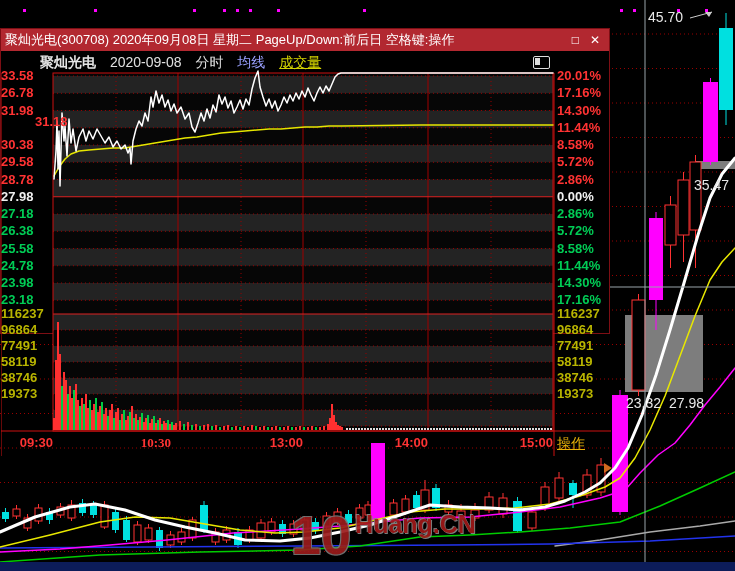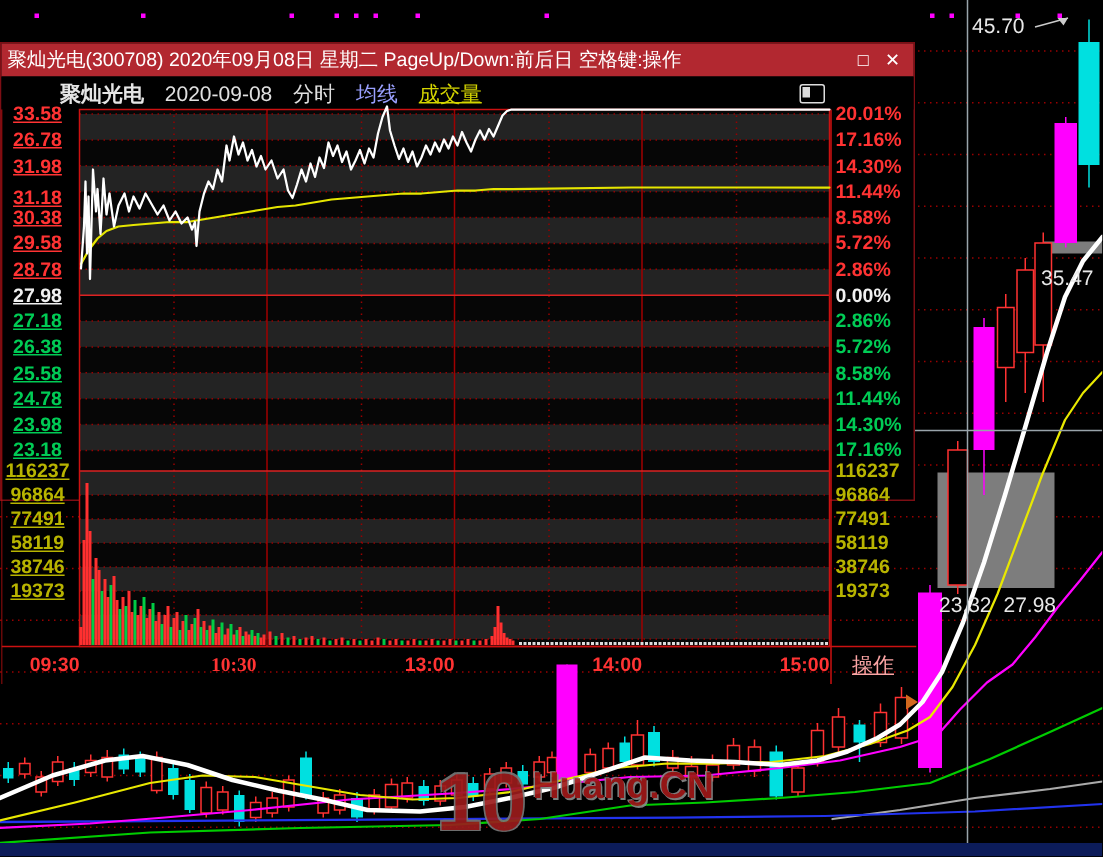--- a/index.html
+++ b/index.html
@@ -18,26 +18,26 @@
              font-size:14px;line-height:22px;white-space:nowrap;}
   #subheader span{margin-right:10px;}
   #sh-stock{color:#e5e5e5;margin-left:39px;font-weight:700;}
   #sh-date,#sh-fenshi{color:#e0e0e0;}
   #sh-junxian{color:#9aa0ff;}
   #sh-vol{color:#d4d400;text-decoration:underline;}
   #restore-icon{position:absolute;left:532px;top:5px;width:15px;height:11px;border:1px solid #ddd;
                 border-radius:2px;margin:0!important;}
   #restore-icon span{position:absolute;left:1px;top:1px;width:5px;height:7px;background:#ddd;}
   .axlbl{position:absolute;font-size:13px;font-weight:700;height:16px;line-height:16px;}
-  .axL{left:0;width:48px;text-align:center;text-decoration:underline;}
+  .axL{left:0;width:48px;text-align:left;}
   .axR{left:556px;width:52px;text-align:left;}
   .c-red{color:#ff3333;} .c-grn{color:#00cc55;} .c-wht{color:#f0f0f0;} .c-yel{color:#b8b400;}
   .tlbl{position:absolute;top:406px;width:58px;text-align:right;color:#ff3333;
         font-size:13px;font-weight:700;}
-  #corner-op{position:absolute;left:556px;top:406px;width:50px;text-align:center;color:#fca5a5;
+  #corner-op{position:absolute;left:556px;top:406px;width:50px;text-align:left;color:#eab308;
              font-size:14px;cursor:pointer;text-decoration:underline;}
   
   #watermark{position:absolute;left:291px;top:510px;z-index:2;display:flex;align-items:flex-start;opacity:.92;}
   #wm-10{font-size:54px;font-weight:700;color:#9b1c1c;line-height:50px;
          text-shadow:1px 1px 0 #777,-1px -1px 0 #777,1px -1px 0 #777,-1px 1px 0 #777;}
   #wm-col{margin-left:4px;}
   #wm-shw{display:block;font-size:29px;font-weight:700;letter-spacing:5px;color:rgba(170,170,170,.85);
           text-shadow:1px 1px 0 #444;}
   #wm-huang{display:block;font-size:25px;font-weight:700;color:#a01818;
             text-shadow:1px 1px 0 #888,-1px -1px 0 #888;}
@@ -462,21 +462,21 @@
         <rect x="543" y="399" width="2" height="2" fill="#dddddd"></rect>
         <rect x="546" y="399" width="2" height="2" fill="#dddddd"></rect>
         <rect x="549" y="399" width="2" height="2" fill="#dddddd"></rect>
         <polyline points="53,147 58,138 64,130 70,125 78,122 88,121 100,120 112,119 124,119 136,117 148,115 160,113 172,111 184,109 196,108 208,106 220,104 232,103 244,102 256,101 268,100 280,100 292,99 304,98 316,98 328,97 340,97 420,96 552,96" fill="none" stroke="#e6e600" stroke-width="1.5" stroke-linejoin="round" stroke-linecap="round"></polyline>
         <polyline points="53,150 55,122 56,92 57,140 58,102 59,157 61,84 63,112 64,97 66,127 68,90 70,114 72,100 75,122 78,108 82,100 85,112 88,102 92,110 96,100 100,107 104,114 108,108 112,118 116,112 120,120 124,116 127,124 129,119 130,135 132,112 135,100 138,92 141,97 144,84 147,92 150,68 152,78 155,62 158,74 161,66 164,78 167,71 170,82 173,75 176,84 180,78 184,90 188,84 191,98 194,103 197,94 200,84 203,92 206,80 209,89 212,76 215,83 218,66 221,75 224,68 227,79 230,72 233,84 236,78 239,71 242,80 245,70 248,76 251,60 254,49 257,42 259,58 262,68 265,77 268,70 271,79 274,72 277,82 280,76 283,68 286,74 289,66 292,72 295,64 298,70 301,62 304,68 307,59 310,66 313,72 316,64 319,58 322,64 325,57 328,62 331,55 334,48 337,45 340,44 552,44" fill="none" stroke="#ffffff" stroke-width="1.5" stroke-linejoin="round" stroke-linecap="round"></polyline>
       </svg>
     <div id="left-labels">
         <div class="axlbl axL c-red" style="top: 39px;">33.58</div>
         <div class="axlbl axL c-red" style="top: 56.25px;">26.78</div>
         <div class="axlbl axL c-red" style="top: 73.5px;">31.98</div>
-        <div class="axlbl axL c-red" style="top: 95px;">31.18</div>
+        <div class="axlbl axL c-red" style="top: 85px; margin-left: 34px;">31.18</div>
         <div class="axlbl axL c-red" style="top: 108px;">30.38</div>
         <div class="axlbl axL c-red" style="top: 125.25px;">29.58</div>
         <div class="axlbl axL c-red" style="top: 142.5px;">28.78</div>
         <div class="axlbl axL c-wht" style="top: 159.75px;">27.98</div>
         <div class="axlbl axL c-grn" style="top: 177px;">27.18</div>
         <div class="axlbl axL c-grn" style="top: 194.25px;">26.38</div>
         <div class="axlbl axL c-grn" style="top: 211.5px;">25.58</div>
         <div class="axlbl axL c-grn" style="top: 228.75px;">24.78</div>
         <div class="axlbl axL c-grn" style="top: 246px;">23.98</div>
         <div class="axlbl axL c-grn" style="top: 263.25px;">23.18</div>

